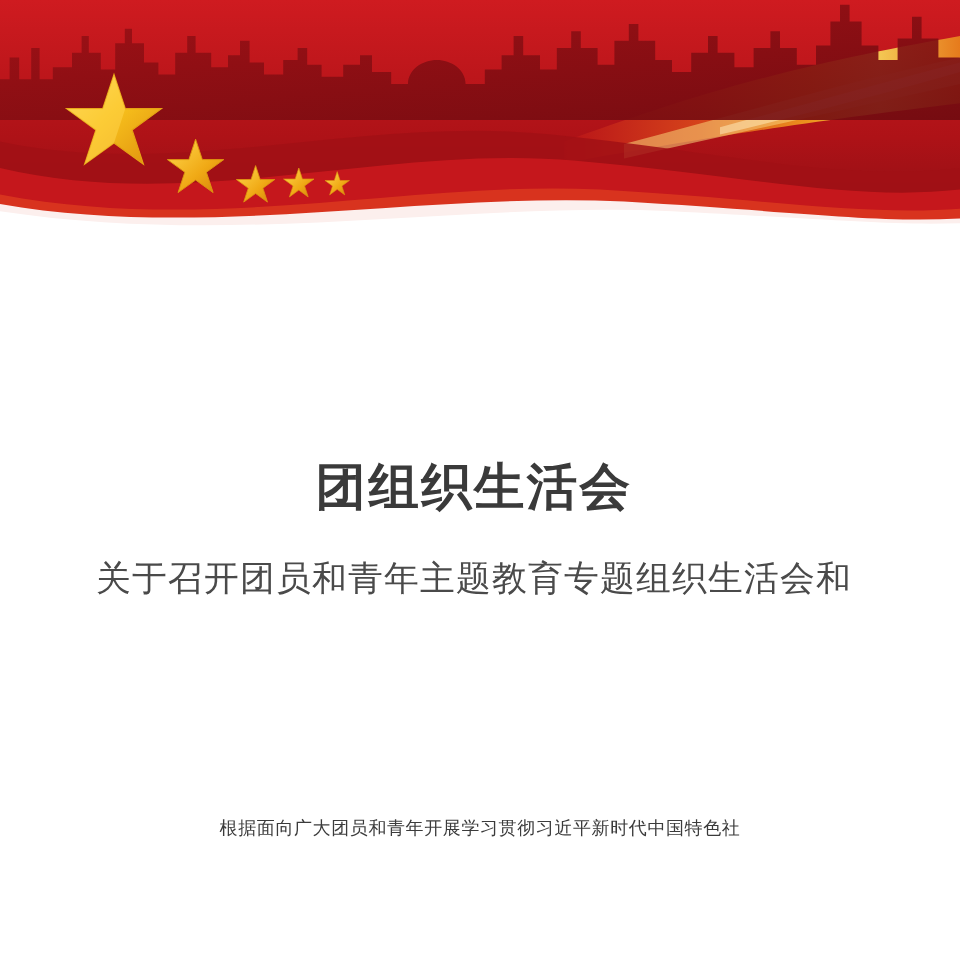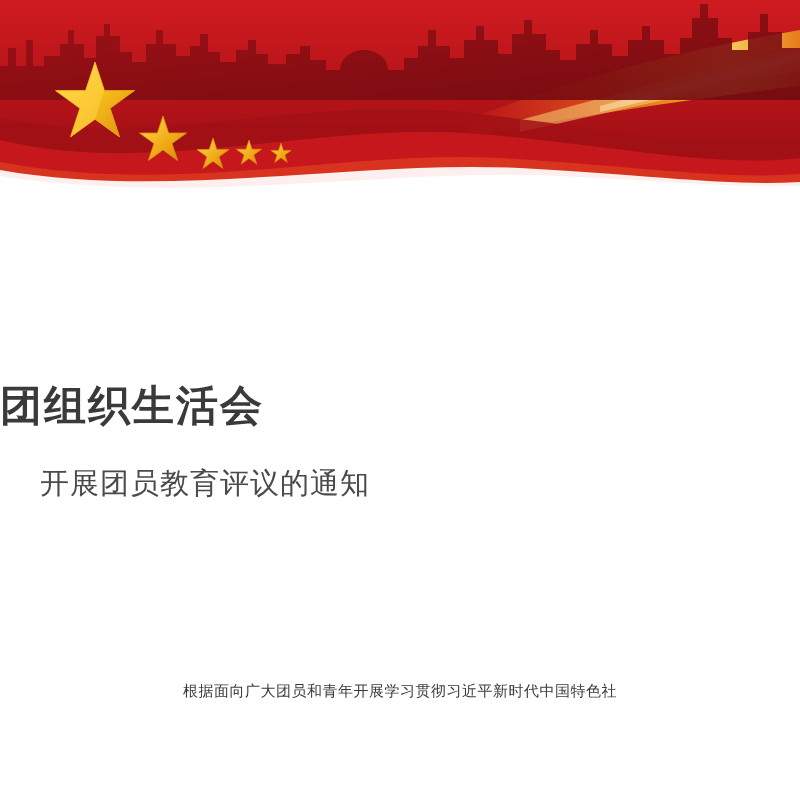--- a/index.html
+++ b/index.html
@@ -41,20 +41,21 @@
     top: 0;
     left: 0;
   }
 
   
   .title-block {
     position: absolute;
     top: 380px;
     left: 0;
     width: 790px;
+    text-align: center;
   }
   .doc-title {
     font-size: 42px;
     font-weight: bold;
     color: #3a3a3a;
     letter-spacing: 2px;
     line-height: 1.25;
     margin: 0;
   }
   .doc-subtitle {
@@ -177,21 +178,21 @@
         <g>
           <path d="M281,143 L283.4,150.4 L291.2,150.4 L284.9,155 L287.3,162.4 L281,157.8 L274.7,162.4 L277.1,155 L270.8,150.4 L278.6,150.4 Z" fill="url(#gradStarSmall)" stroke="#dd9410" stroke-width="0.5"></path>
         </g>
       </g>
     </svg>
   </div>
 
   <div class="title-block">
     <h1 class="doc-title">团组织生活会</h1>
     <div class="doc-subtitle">
-      <div>开展团员教育评议的通知</div>
+      <div>关于召开团员和青年主题教育专题组织生活会和</div>
     </div>
   </div>
 
   <div class="body-block">
     <div class="body-line">根据面向广大团员和青年开展学习贯彻习近平新时代中国特色社</div>
   </div>
 
 </div>
 
 </body></html>

